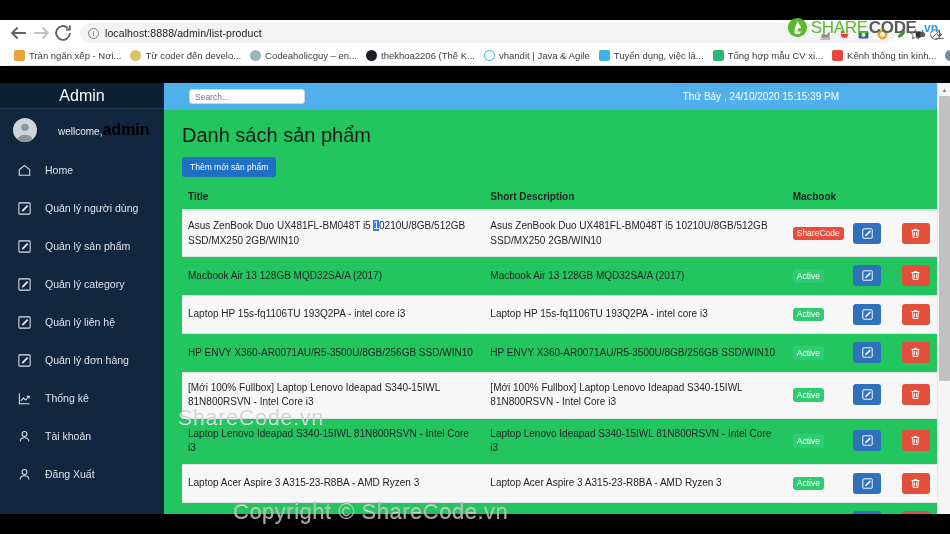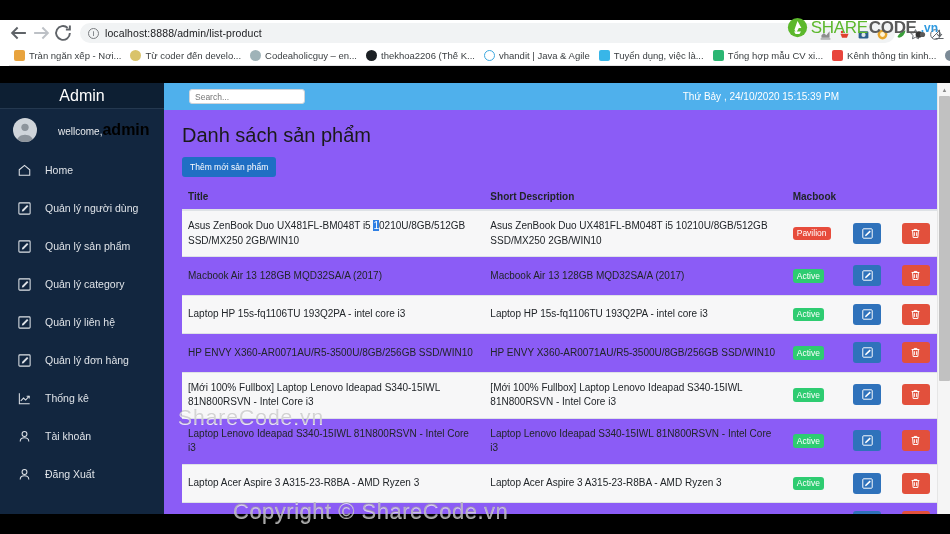--- a/index.html
+++ b/index.html
@@ -88,21 +88,21 @@
   .search-box {
     margin-left: 25px; width: 116px; height: 15px; background: #fff;
     border: 1px solid #cfd4d9; border-radius: 3px; font-size: 8.5px; color: #9aa0a6;
     padding: 0 5px; display: flex; align-items: center; outline: none;
   }
   .clock { margin-left: auto; margin-right: 98px; color: #fff; font-size: 10px; }
 
   
   .content {
     position: absolute; left: 164px; top: 27px; right: 13px; bottom: 0;
-    background: #8b5cf6; padding: 14px 0 6px 18px; overflow: hidden;
+    background: #22c55e; padding: 14px 0 6px 18px; overflow: hidden;
   }
   .page-title { font-size: 20px; color: #1a1a1a; font-weight: 400; }
   .btn-add {
     display: inline-block; margin-top: 10px; background: #1f6fc4; color: #fff;
     font-size: 8.5px; padding: 5px 8px; border-radius: 3px; border: none; cursor: pointer;
   }
 
   table.grid { width: 762px; border-collapse: collapse; margin-top: 10px; table-layout: fixed; }
   table.grid th {
     text-align: left; font-size: 10px; color: #212529; font-weight: 700;
@@ -413,21 +413,21 @@
           <tr>
             <th>Title</th>
             <th>Short Description</th>
             <th colspan="3">Macbook</th>
           </tr>
         </thead>
         <tbody>
             <tr class="striped">
               <td><span>Asus ZenBook Duo UX481FL-BM048T i5 </span><span class="sel">1</span><span>0210U/8GB/512GB SSD/MX250 2GB/WIN10</span></td>
               <td>Asus ZenBook Duo UX481FL-BM048T i5 10210U/8GB/512GB SSD/MX250 2GB/WIN10</td>
-              <td><span class="badge inactive">Pavilion</span></td>
+              <td><span class="badge inactive">ShareCode</span></td>
               <td><button class="act-btn edit">
                   <svg viewBox="0 0 16 16" fill="none" stroke="#ffffff" stroke-width="1.2">
                     <rect x="2.2" y="2.2" width="11.6" height="11.6" rx="1"></rect>
                     <path d="M10.6 4.2L5.4 9.4l-.5 2 2-.5 5.2-5.2z" fill="#fff" stroke="none"></path>
                   </svg>
                 </button></td>
               <td><button class="act-btn del">
                   <svg viewBox="0 0 16 16" fill="none" stroke="#ffffff" stroke-width="1.2">
                     <path d="M3.2 4.3h9.6"></path>
                     <path d="M6.3 4.3V3h3.4v1.3"></path>

